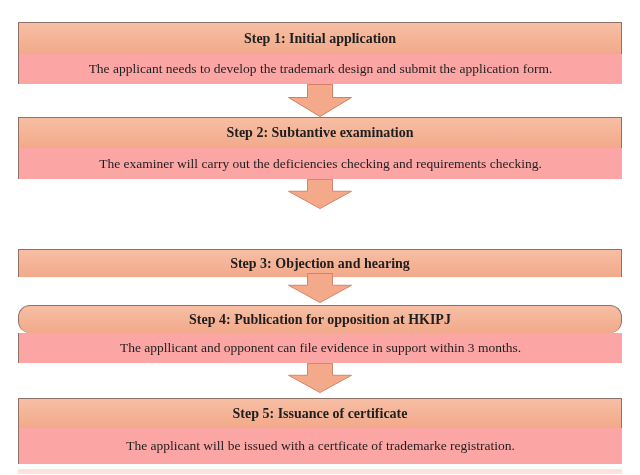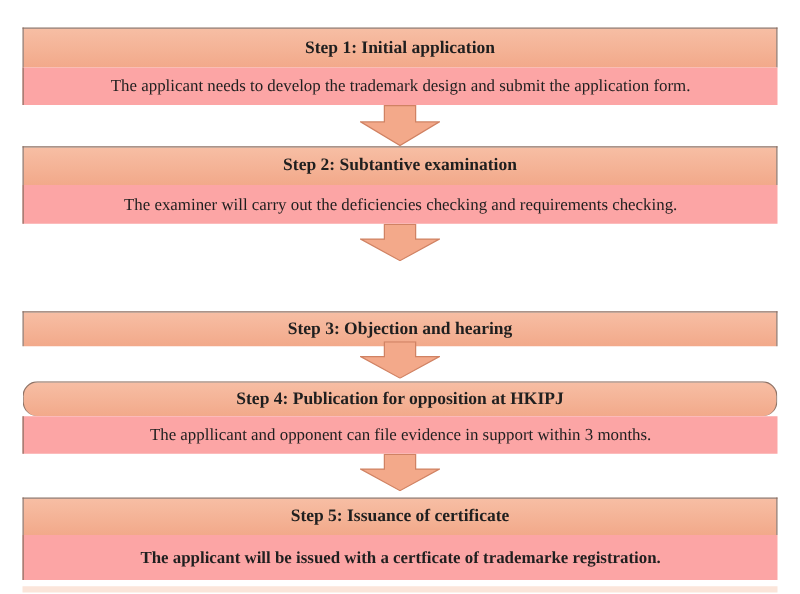--- a/index.html
+++ b/index.html
@@ -58,21 +58,21 @@
   }
   
   #box1 { top: 22px; }  #box1 .step-header { height: 32px; } #box1 .step-body { height: 30px; }
   #arrow1 { top: 84px;  height: 33px; }
   #box2 { top: 117px; } #box2 .step-header { height: 31px; } #box2 .step-body { height: 31px; }
   #arrow2 { top: 179px; height: 30px; }
   #box3 { top: 212px; margin-top: 37px; } #box3 .step-header { height: 28px; } #box3 .step-body { height: 33px; }
   #arrow3 { top: 273px; height: 30px; }
   #box4 { top: 305px; } #box4 .step-header { height: 28px; border-radius: 12px; } #box4 .step-body { height: 30px; }
   #arrow4 { top: 363px; height: 30px; }
-  #box5 { top: 398px; } #box5 .step-header { height: 30px; } #box5 .step-body { height: 36px; font-weight: bold; }
+  #box5 { top: 398px; } #box5 .step-header { height: 30px; } #box5 .step-body { height: 36px; }
 </style>
 </head>
 <body>
 
 <div class="canvas">
 
   <div class="step-box" id="box1">
     <div class="step-header">Step 1: Initial application</div>
     <div class="step-body">The applicant needs to develop the trademark design and submit the application form.</div>
   </div>

